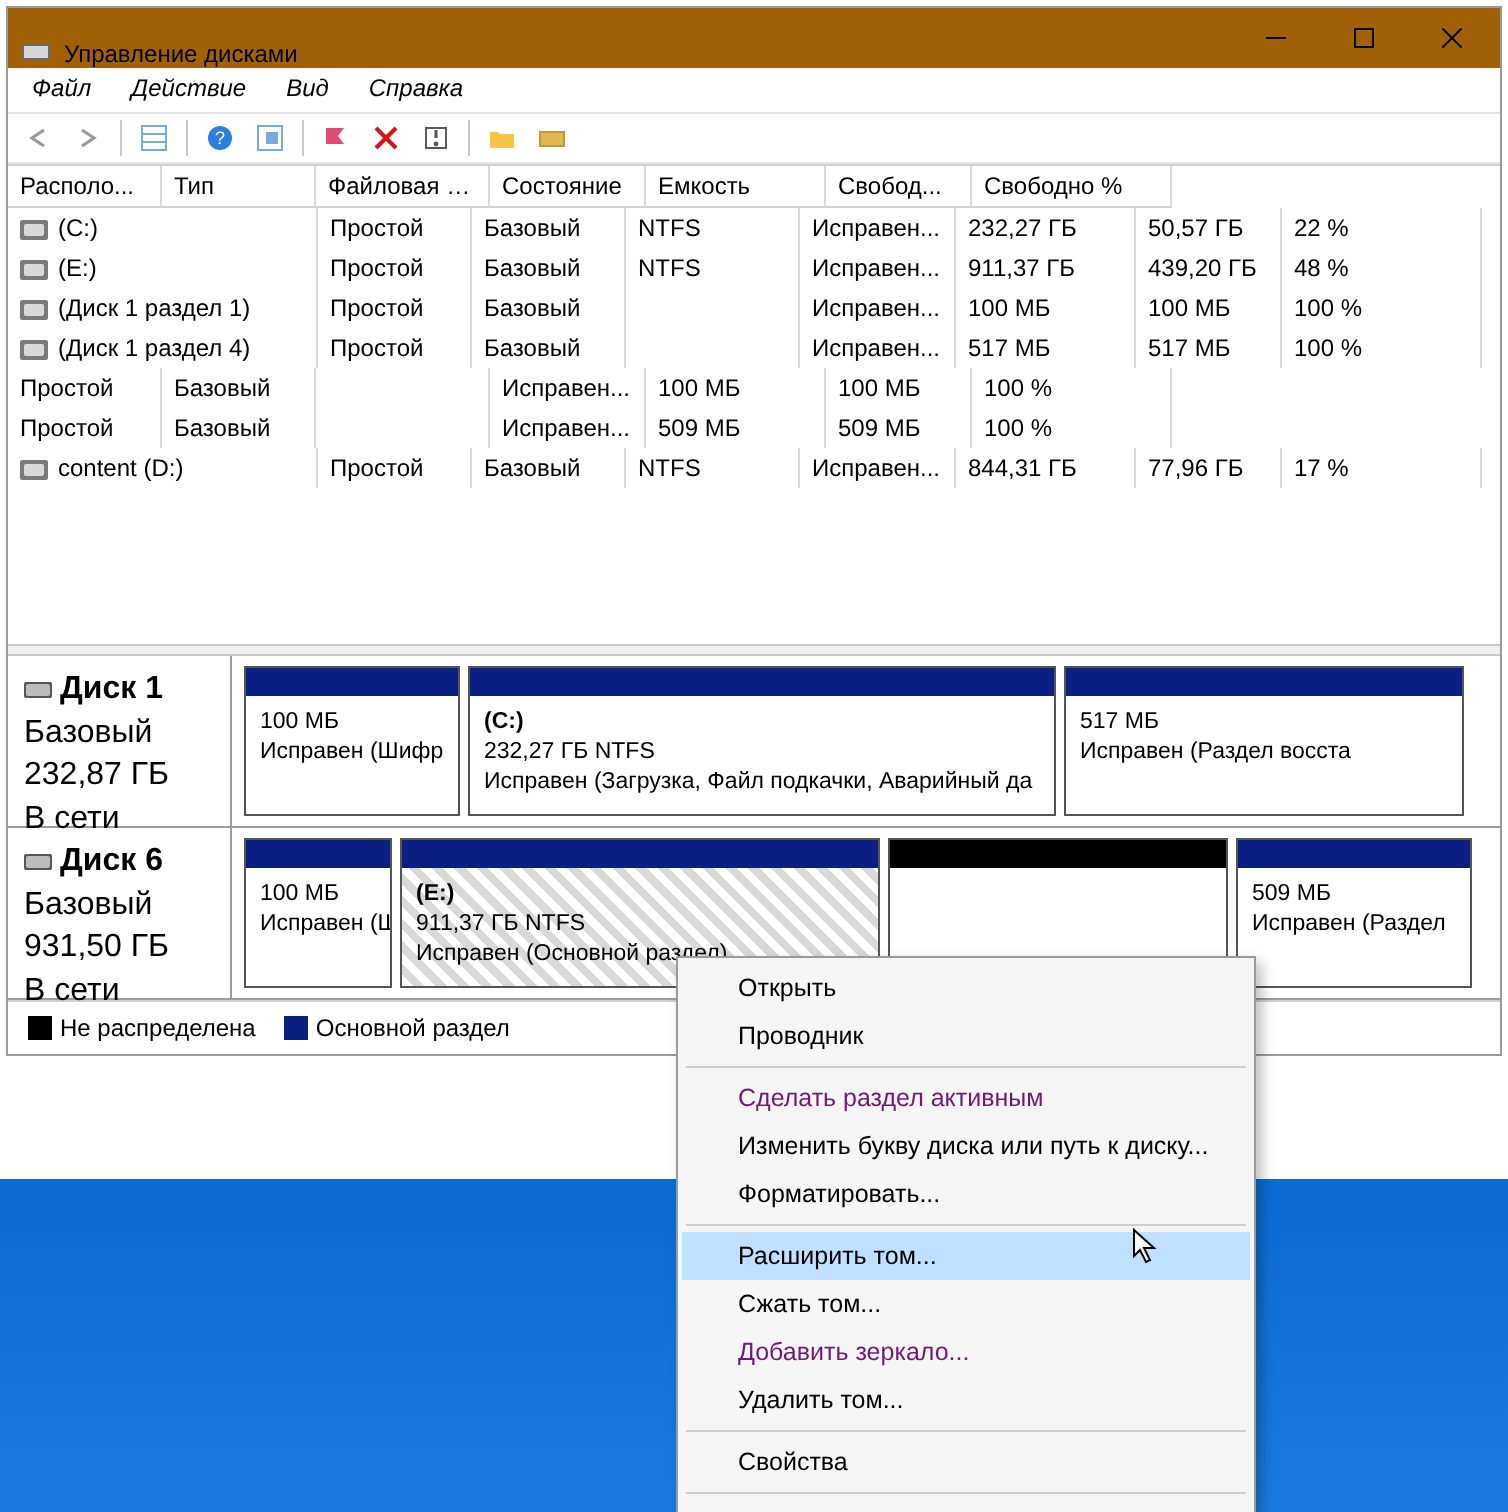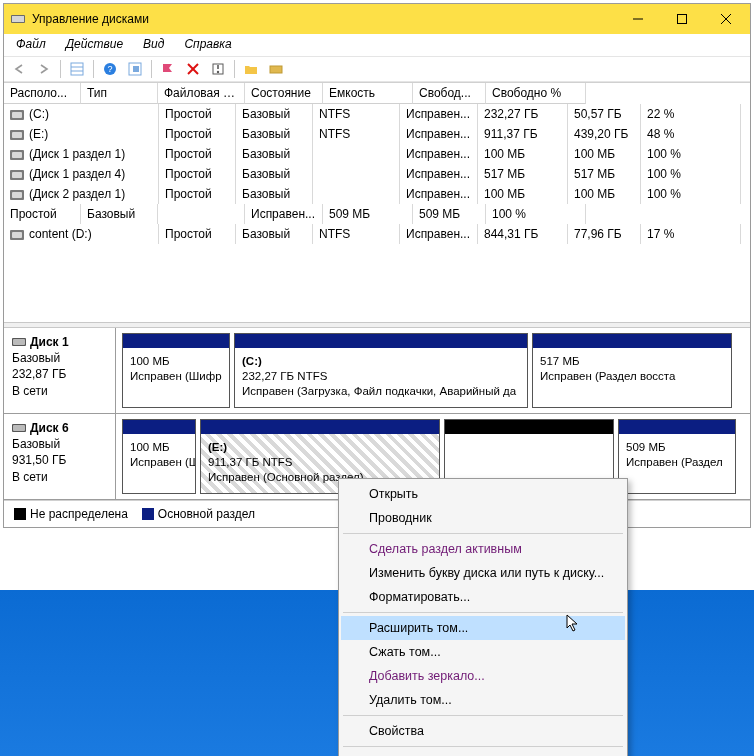--- a/index.html
+++ b/index.html
@@ -1,39 +1,39 @@
 <!DOCTYPE html>
 <html><head>
 <meta charset="utf-8">
 <style>
 * { box-sizing: border-box; font-family: "Segoe UI", Tahoma, sans-serif; }
 body { margin: 0; background: linear-gradient(180deg,#ffffff 0%,#ffffff 78%,#0b6bd3 78%,#1a7ae0 100%); width:754px; height:756px; overflow:hidden; font-size:12px; color:#000; }
 .window { position:absolute; left:3px; top:3px; width:748px; border:1px solid #9a9a9a; background:#fff; }
-.titlebar { height:30px; display:flex; align-items:center; padding:0 2px 0 6px; background:#fde047; }
+.titlebar { height:30px; display:flex; align-items:flex-end; padding:0 2px 0 6px; background:#a16207; }
 .titlebar .app-icon { width:16px; height:16px; margin-right:6px; display:inline-flex; align-items:center; justify-content:center;}
 .titlebar .title { flex:1; font-size:12px; }
 .titlebar .win-btn { width:44px; height:30px; display:flex; align-items:center; justify-content:center; }
 .menubar { display:flex; gap:16px; padding:2px 8px 4px 10px; font-size:12px; }
 .menubar span { padding:1px 2px;font-style:italic; }
 .toolbar { display:flex; align-items:center; padding:2px 4px; border-top:1px solid #e5e5e5; border-bottom:1px solid #e5e5e5; height:26px; gap:3px;}
 .toolbar .btn { width:22px; height:22px; display:flex; align-items:center; justify-content:center; border:1px solid transparent; }
 .toolbar .sep { width:1px; height:18px; background:#c8c8c8; margin:0 2px;}
 .pane { display:flex; flex-direction:column; }
 .grid-head { display:flex; background:#fff; border-top:1px solid #d0d0d0; }
 .grid-head .col, .row .cell { border-right:1px solid #d9d9d9; padding:3px 6px; white-space:nowrap; overflow:hidden; text-overflow:ellipsis; font-size:12px; }
 .grid-head .col { border-bottom:1px solid #d0d0d0; background:#fff; font-weight:400;}
 .row { display:flex; }
 .w0{width:155px}.w1{width:77px}.w2{width:77px}.w3{width:87px}.w4{width:78px}.w5{width:90px}.w6{width:73px}.w7{width:100px; border-right:1px solid #d9d9d9}
 .grid-body { height:218px; overflow:hidden; }
 .vol-ico{display:inline-block;width:14px;height:10px;background:#7a7a7a;border-radius:1px;margin-right:5px;vertical-align:middle;position:relative}
 .vol-ico::after{content:"";position:absolute;top:2px;left:2px;right:2px;bottom:2px;background:#d8d8d8;border-radius:1px}
 .splitter{height:6px;background:#f0f0f0;border-top:1px solid #c8c8c8;border-bottom:1px solid #c8c8c8;}
 .disks { padding:0; }
 .disk-row { display:flex; border-bottom:1px solid #9c9c9c; height:86px; }
-.disk-label { width:112px; border-right:1px solid #9c9c9c; padding:6px 8px 4px 8px; font-size:12px; line-height:1.35; }
+.disk-label { width:112px; border-right:1px solid #9c9c9c; padding:6px 8px 4px 8px; font-size:16px; line-height:1.35; }
 .disk-label .head{font-weight:700;display:flex;align-items:center;gap:4px}
 .disk-ico{width:14px;height:8px;background:#555;border-radius:1px;display:inline-block;position:relative}
 .disk-ico::after{content:"";position:absolute;inset:1px;background:#bbb;border-radius:1px}
 .parts { flex:1; display:flex; padding:5px 6px 5px 6px; gap:0; align-items:stretch;}
 .part { border:1px solid #555; display:flex; flex-direction:column; margin-right:4px; overflow:hidden; }
 .part .cap{height:14px;background:#0b1e82;}
 .part.unalloc .cap{background:#000}
 .part .body{padding:6px 7px;font-size:11.5px;line-height:1.3;flex:1;white-space:nowrap;overflow:hidden}
 .part.hatched .body{background:repeating-linear-gradient(45deg,#fff,#fff 4px,#d9d9d9 4px,#d9d9d9 8px)}
 .legend{display:flex;gap:14px;align-items:center;padding:6px 10px;font-size:12px;border-top:1px solid #d0d0d0}
@@ -194,21 +194,20 @@
           <div class="cell w0"><span class="vol-ico"></span>(Диск 1 раздел 4)</div>
           <div class="cell w1">Простой</div>
           <div class="cell w2">Базовый</div>
           <div class="cell w3"></div>
           <div class="cell w4">Исправен...</div>
           <div class="cell w5">517 МБ</div>
           <div class="cell w6">517 МБ</div>
           <div class="cell w7">100 %</div>
         </div>
         <div class="row">
-          <div class="cell w0"><span class="vol-ico"></span>(Диск 2 раздел 1)</div>
           <div class="cell w1">Простой</div>
           <div class="cell w2">Базовый</div>
           <div class="cell w3"></div>
           <div class="cell w4">Исправен...</div>
           <div class="cell w5">100 МБ</div>
           <div class="cell w6">100 МБ</div>
           <div class="cell w7">100 %</div>
         </div>
         <div class="row">
           <div class="cell w1">Простой</div>

